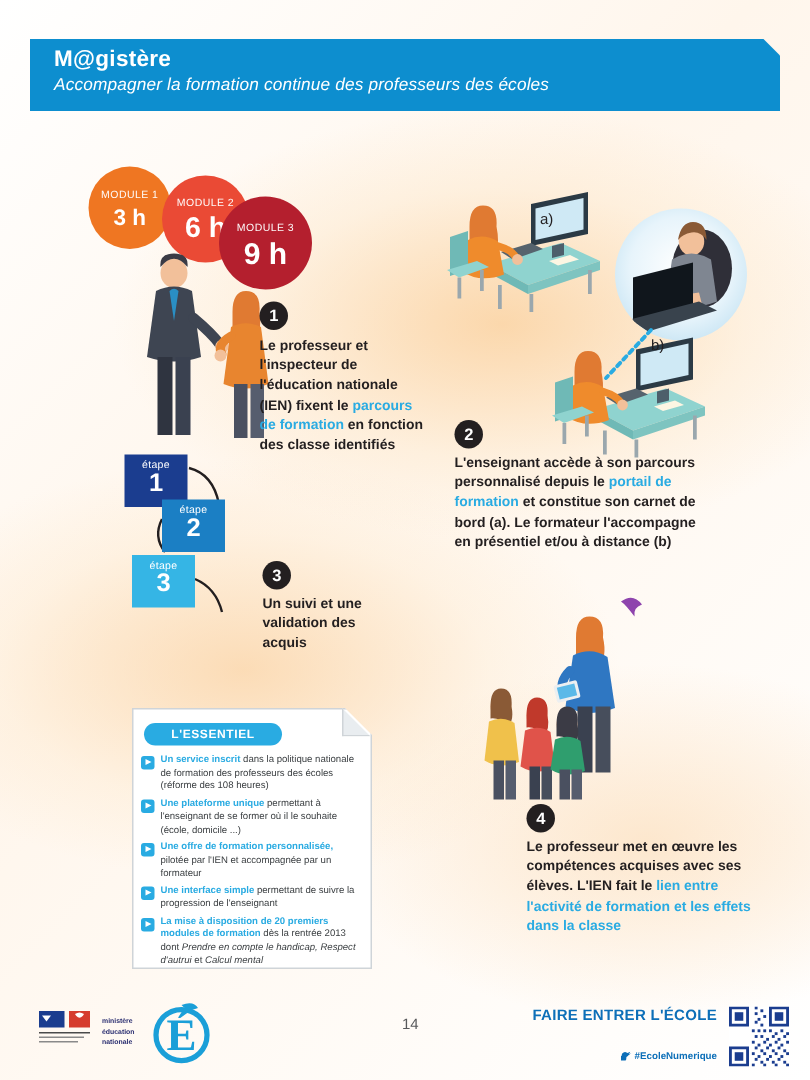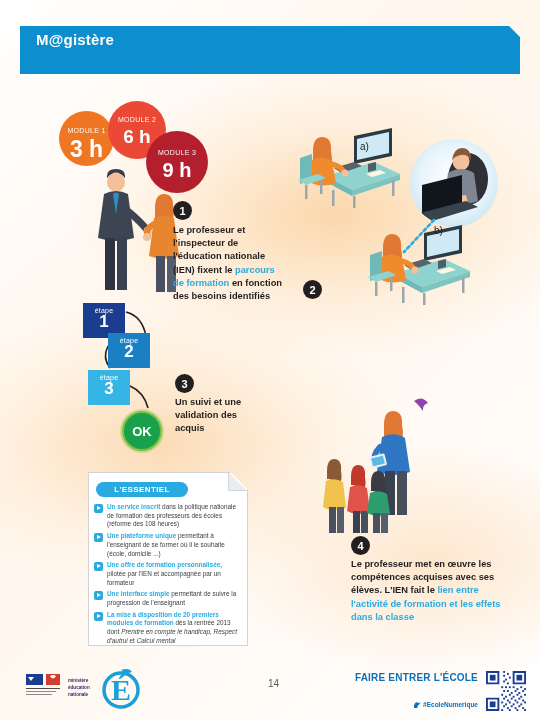--- a/index.html
+++ b/index.html
@@ -31,22 +31,22 @@
     position:absolute;left:16px;top:25px;font-size:11.5px;font-style:italic;font-weight:normal;
     letter-spacing:.1px;white-space:nowrap;
   }
 
   
   .bub{position:absolute;border-radius:50%;color:#fff;text-align:center;}
   .bub .m{font-size:7px;letter-spacing:.3px;opacity:.97;line-height:1;}
   .bub .h{font-weight:bold;line-height:1;}
   #bub1{left:59px;top:111px;width:55px;height:55px;background:#ef7622;}
   #bub1 .m{margin-top:16px;}
-  #bub1 .h{font-size:23px;margin-top:4px;}
-  #bub2{left:108px;top:101px;width:58px;height:58px;background:#ea4a35;}
+  #bub1 .h{font-size:15px;margin-top:4px;}
+  #bub2{left:108px;top:117px;width:58px;height:58px;background:#ea4a35;}
   #bub2 .m{margin-top:15px;}
   #bub2 .h{font-size:19px;margin-top:4px;}
   #bub3{left:146px;top:131px;width:62px;height:62px;background:#b41f2e;}
   #bub3 .m{margin-top:18px;}
   #bub3 .h{font-size:20px;margin-top:4px;}
 
   
   .nbadge{
     position:absolute;width:19px;height:19px;border-radius:50%;
     background:#231f20;color:#fff;font-size:11px;font-weight:bold;
@@ -122,20 +122,21 @@
   .mtxt{position:absolute;left:68px;top:678px;font-size:4.6px;line-height:1.5;color:#2b2f71;font-weight:bold;}
   .elogo{position:absolute;left:98px;top:664px;}
 </style>
 </head>
 <body>
 
 <div id="page">
 
   <div class="hdr" style="background: rgb(13, 142, 207);">
     <div class="hdr-title">M@gistère</div>
+    <div class="hdr-sub">Accompagner la formation continue des professeurs des écoles</div>
   </div>
 
   <div class="bub" id="bub1" style="background: rgb(239, 118, 34);">
     <div class="m">MODULE 1</div>
     <div class="h">3 h</div>
   </div>
   <div class="bub" id="bub2" style="background: rgb(234, 74, 53);">
     <div class="m">MODULE 2</div>
     <div class="h">6 h</div>
   </div>
@@ -159,21 +160,21 @@
     <path d="M71 40 q0 -14 9 -14 q10 0 9 14 q2 14 -4 22 q-5 -9 -14 -8z" fill="#e07a32"></path>
     <path d="M70 50 q10 -5 20 0 l5 38 q-15 6 -30 0z" fill="#e8852f"></path>
     <rect x="72" y="88" width="9" height="36" fill="#4a5060"></rect>
     <rect x="83" y="88" width="9" height="36" fill="#565d6e"></rect>
     <path d="M70 56 q-10 6 -6 12" stroke="#e8852f" stroke-width="6" fill="none" stroke-linecap="round"></path>
     <circle cx="63" cy="69" r="4" fill="#f2c09a"></circle>
   </svg>
 
   <div class="nbadge" style="left:173px;top:201px;">1</div>
   <div class="stxt" style="left:173px;top:224px;width:112px;">
-    <span>Le professeur et l'inspecteur de l'éducation nationale (IEN) fixent le </span><span class="hl">parcours de formation</span><span> en fonction des besoins identifiés</span>
+    <span>Le professeur et l'inspecteur de l'éducation nationale (IEN) fixent le </span><span class="hl">parcours de formation</span><span> en fonction des classe identifiés</span>
   </div>
 
   <svg class="arrow" style="left:296px;top:118px;" width="110" height="90" aria-hidden="true">
     <path d="M30 58 L78 44 L104 56 L56 72 Z" fill="#8fd3cf"></path>
     <path d="M30 58 L30 64 L56 78 L56 72 Z" fill="#6fb9b6"></path>
     <path d="M56 72 L56 78 L104 62 L104 56 Z" fill="#7ec4c0"></path>
     <rect x="36" y="72" width="2.5" height="16" fill="#9aa7ad"></rect>
     <rect x="96" y="62" width="2.5" height="16" fill="#9aa7ad"></rect>
     <rect x="57" y="78" width="2.5" height="14" fill="#9aa7ad"></rect>
 
@@ -243,40 +244,42 @@
     <path d="M36 46 q10 3 12 8" stroke="#ef8b2c" stroke-width="5" fill="none" stroke-linecap="round"></path>
     <circle cx="49" cy="55" r="3.6" fill="#f2c09a"></circle>
     <path d="M4 40 L16 36 L16 62 L4 66 Z" fill="#6fb9b6"></path>
     <path d="M2 62 L22 56 L30 60 L10 67 Z" fill="#8fd3cf"></path>
     <rect x="9" y="67" width="2.5" height="14" fill="#9aa7ad"></rect>
     <rect x="24" y="62" width="2.5" height="14" fill="#9aa7ad"></rect>
   </svg>
   <div class="ilbl" style="left:434px;top:225px;">b)</div>
 
   <div class="nbadge" style="left:303px;top:280px;">2</div>
+  <div class="stxt" style="left:303px;top:302px;width:170px;">
+    <span>L'enseignant accède à son parcours personnalisé depuis le </span><span class="hl">portail de formation</span><span> et constitue son carnet de bord (a). Le formateur l'accompagne en présentiel et/ou à distance (b)</span>
+  </div>
 
   <svg class="arrow" style="left:80px;top:300px;" width="90" height="125" aria-hidden="true">
     <path d="M46 12 q16 4 20 24" stroke="#231f20" stroke-width="1.6" fill="none"></path>
     <path d="M28 46 q-6 12 2 22" stroke="#231f20" stroke-width="1.6" fill="none"></path>
     <path d="M50 86 q14 6 18 22" stroke="#231f20" stroke-width="1.6" fill="none"></path>
   </svg>
 
   <div class="etape" id="et1" style="background: rgb(27, 61, 143);">
     <div class="lbl">étape</div>
     <div class="num">1</div>
   </div>
   <div class="etape" id="et2" style="background: rgb(27, 127, 196);">
     <div class="lbl">étape</div>
     <div class="num">2</div>
   </div>
   <div class="etape" id="et3" style="background: rgb(53, 181, 229);">
     <div class="lbl">étape</div>
     <div class="num">3</div>
   </div>
-  <div class="okc">OK</div>
 
   <div class="nbadge" style="left:175px;top:374px;">3</div>
   <div class="stxt" style="left:175px;top:396px;width:92px;">
     <span>Un suivi et une validation des acquis</span>
   </div>
 
   <div class="ess"></div>
   <div class="ess-fold"></div>
   <div class="ess-tab">L'ESSENTIEL</div>
   <div class="ess-list">

